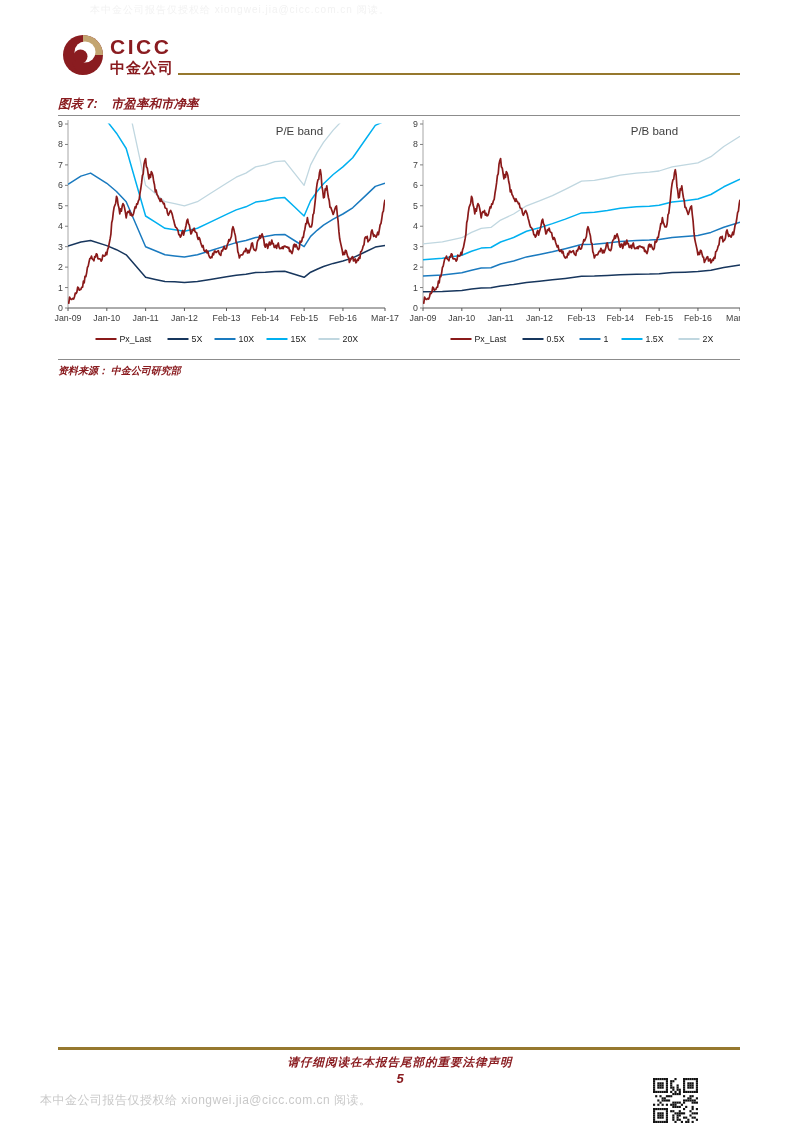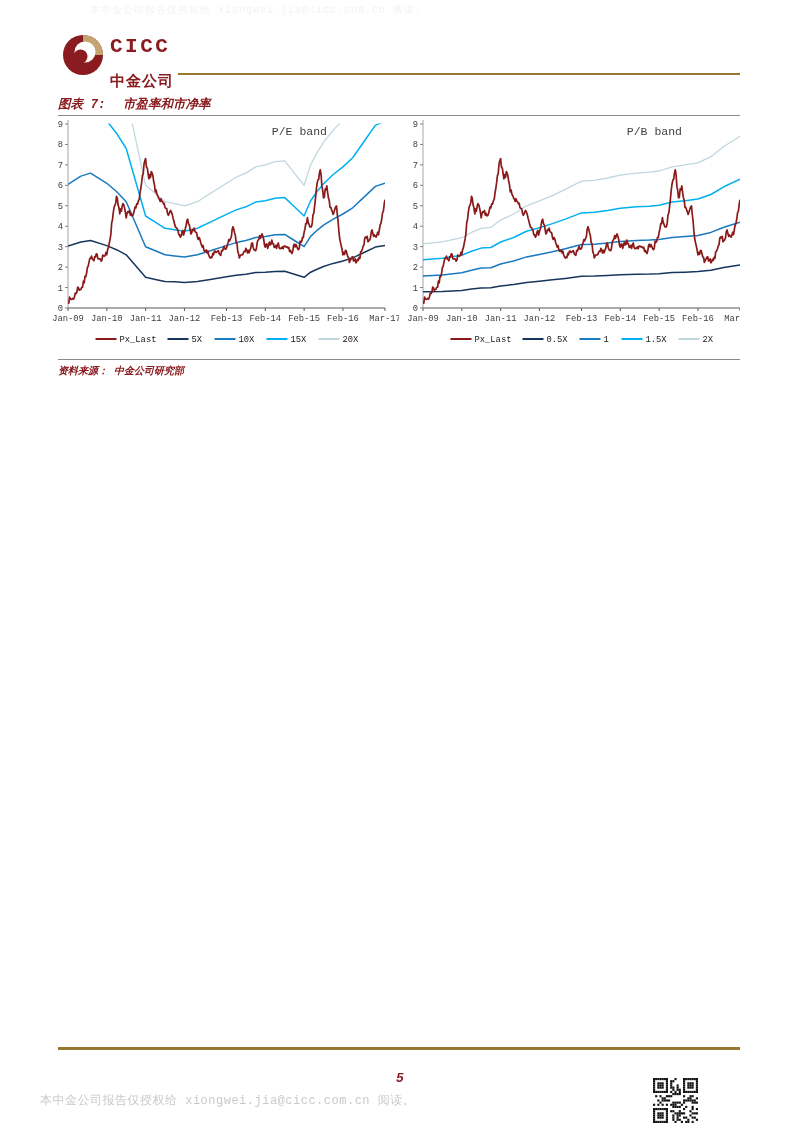--- a/index.html
+++ b/index.html
@@ -1,23 +1,23 @@
 <!DOCTYPE html>
 <html><head>
 <meta charset="utf-8">
 <style>
   html,body{margin:0;padding:0;background:#ffffff;}
   .page{position:relative;width:740px;height:1131px;background:#fff;overflow:hidden;
-        font-family:Liberation Mono, monospace;}
+        font-family:Liberation Sans, sans-serif;}
   .wm-top{position:absolute;left:90px;top:3px;font-size:10px;color:#f2f2f2;letter-spacing:1px;}
   
   .logo{position:absolute;left:62px;top:34px;}
   .logo-text{position:absolute;left:110px;top:36px;color:#8a1c20;line-height:1;}
   .logo-text .cicc{font-size:21px;font-weight:bold;letter-spacing:2.5px;}
-  .logo-text .cn{font-size:15px;font-weight:bold;letter-spacing:1px;margin-top:18px;}
+  .logo-text .cn{font-size:15px;font-weight:bold;letter-spacing:1px;margin-top:3px;}
   .hdr-right{position:absolute;right:44px;top:52px;color:#8d7133;white-space:nowrap;}
   .hdr-right .dept{font-size:12px;font-weight:bold;}
   .hdr-right .date{font-size:15px;font-weight:bold;letter-spacing:1px;}
   .hdr-rule{position:absolute;left:178px;top:73px;width:578px;height:2px;background:#96782e;}
   
   .fig-title{position:absolute;left:58px;top:96px;color:#8a1c20;font-size:12.5px;
              font-weight:bold;font-style:italic;}
   .fig-title .label{margin-right:10px;}
   .fig-rule{position:absolute;left:58px;top:115px;width:685px;height:1px;background:#8c8c8c;}
   
@@ -196,20 +196,21 @@
         <text x="295.5" y="224" font-size="8.8" fill="#1a1a1a">2X</text>
       </svg></div>
 
   <div class="src-rule"></div>
   <div class="src">
     <span class="lbl">资料来源：</span>
     <span>中金公司研究部</span>
   </div>
 
   <div class="ftr-rule"></div>
+  <div class="ftr-legal">请仔细阅读在本报告尾部的重要法律声明</div>
   <div class="ftr-page">5</div>
   <div class="wm-bottom">本中金公司报告仅授权给 xiongwei.jia@cicc.com.cn 阅读。</div>
   <div class="qr" id="qr"><svg width="45" height="45" viewBox="0 0 45.15 45.15">
         <rect x="0" y="0" width="45.15" height="45.15" fill="#fff"></rect>
         <rect x="0" y="0" width="2.15" height="2.15" fill="#111"></rect>
         <rect x="2.15" y="0" width="2.15" height="2.15" fill="#111"></rect>
         <rect x="4.3" y="0" width="2.15" height="2.15" fill="#111"></rect>
         <rect x="6.449999999999999" y="0" width="2.15" height="2.15" fill="#111"></rect>
         <rect x="8.6" y="0" width="2.15" height="2.15" fill="#111"></rect>
         <rect x="10.75" y="0" width="2.15" height="2.15" fill="#111"></rect>

